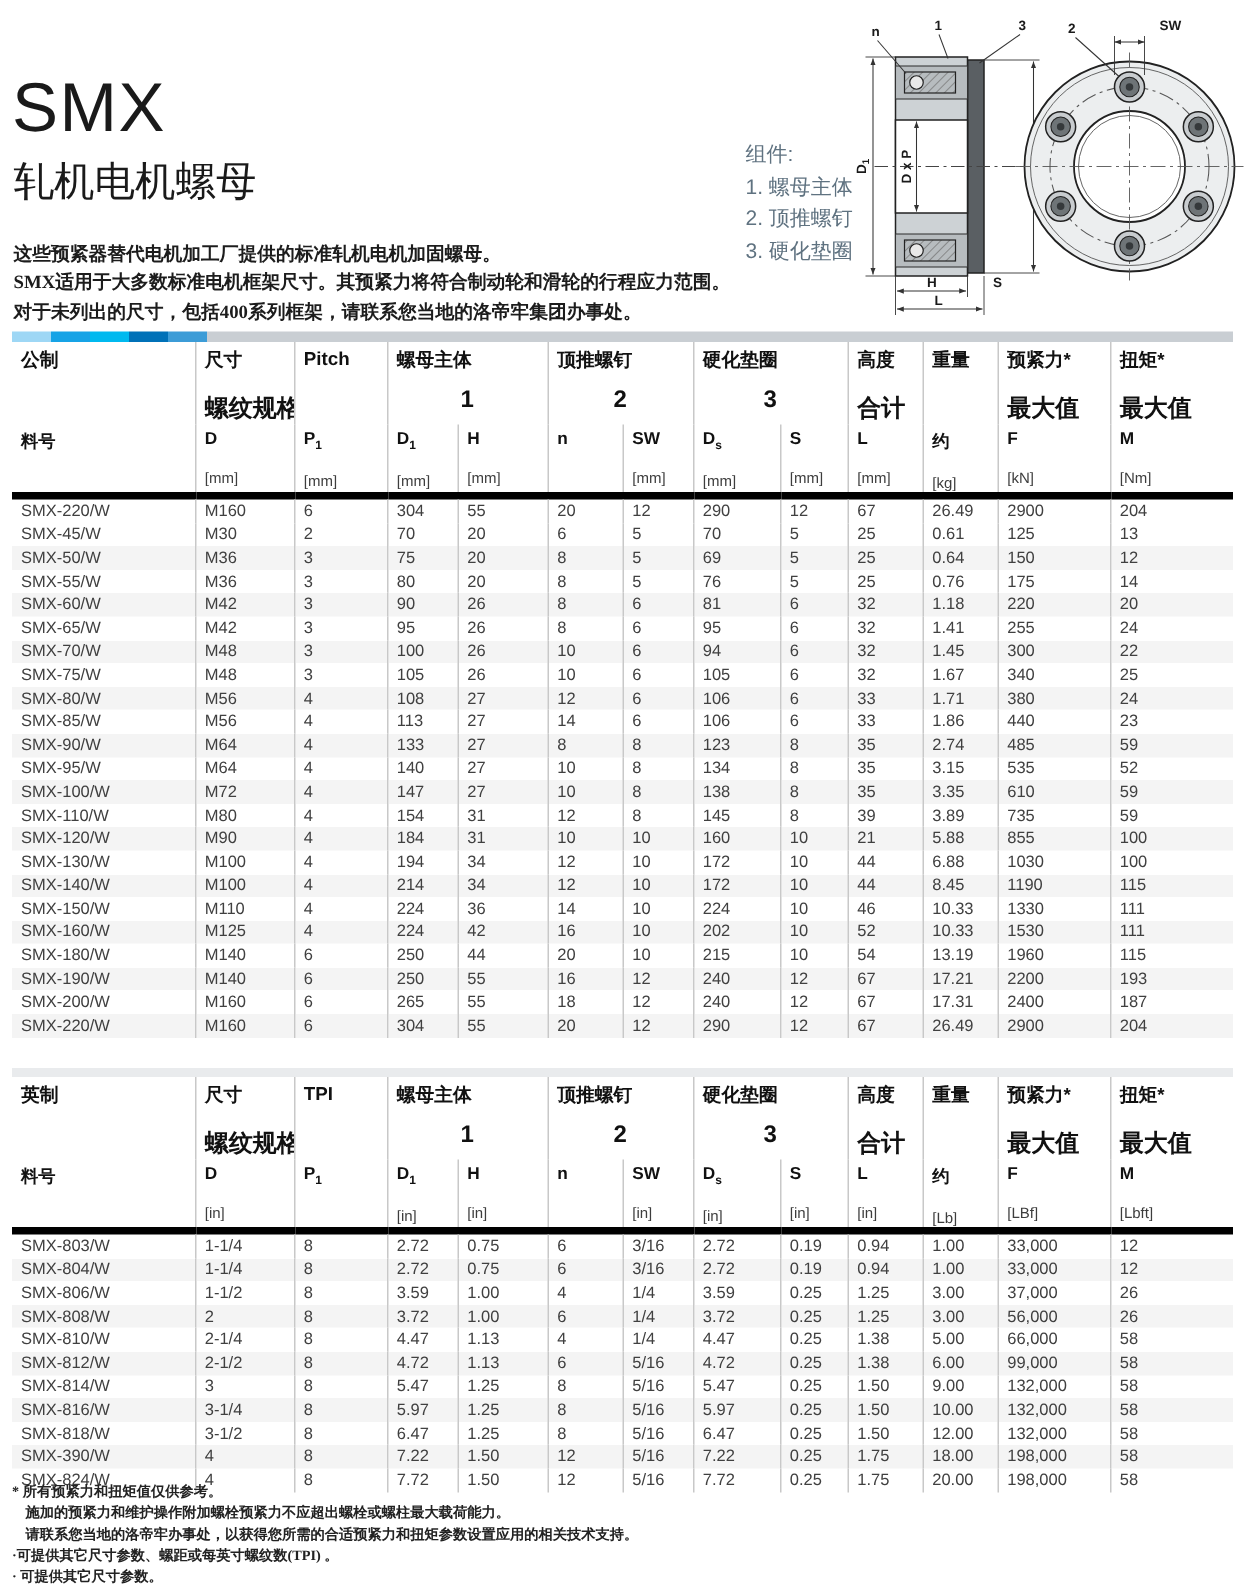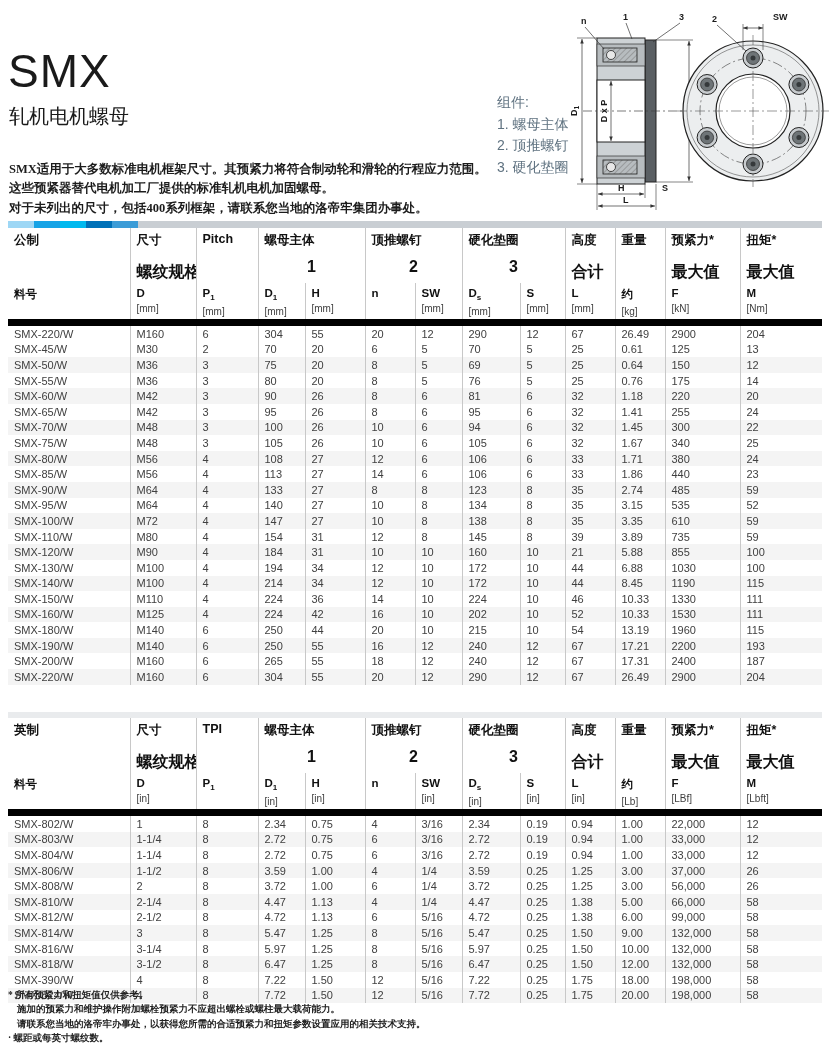--- a/index.html
+++ b/index.html
@@ -1,62 +1,62 @@
 <!DOCTYPE html>
 <html><head>
 <meta charset="utf-8">
 <style>
   html,body{margin:0;padding:0;background:#fff;}
   .page{position:relative;width:830px;height:1064px;background:#fff;overflow:hidden;
         font-family:"Liberation Sans", sans-serif;color:#1a1a1a;}
   .abs{position:absolute;}
   .page-title{left:8px;top:48px;font-size:46px;font-weight:200;letter-spacing:1px;line-height:1;}
-  .page-subtitle{left:9px;top:103px;font-size:20px;font-weight:400;}
+  .page-subtitle{left:9px;top:103px;font-size:27px;font-weight:400;}
   .desc{left:9px;top:160px;width:480px;font-family:"Liberation Serif", serif;
         font-size:12.5px;font-weight:600;line-height:1.55;color:#1c1c1c;}
   .legend{left:497px;top:92px;font-size:14px;line-height:1.55;color:#5f7280;}
   .diagram-svg{left:485px;top:8px;}
   svg text{font-family:"Liberation Sans", sans-serif;font-size:9px;font-weight:bold;fill:#1a1a1a;}
   .accent-bar{left:8px;top:221px;width:814px;height:7px;display:flex;}
   .accent-bar span{display:block;height:7px;}
   .accent-bar .seg{width:26px;}
   .accent-bar .rest{flex:1;}
   .bar-imperial{left:8px;top:712px;width:814px;height:6px;}
   .tbl-wrap{left:8px;}
   .tbl-metric{top:228px;}
   .tbl-imperial{top:718px;}
   table{border-collapse:collapse;table-layout:fixed;width:814px;}
   th,td{text-align:left;padding:0 0 0 6px;vertical-align:middle;overflow:hidden;white-space:nowrap;}
   thead th{vertical-align:top;padding-top:4px;font-size:12px;color:#111;}
   tr.h1 th{height:26px;font-size:12.5px;}
   tr.h2 th{height:20px;font-size:16px;}
   tr.h3 th{height:32px;font-size:11.5px;}
   tr.h3 th sub{font-size:8px;}
-  tr.h3 .unit{font-weight:400;font-size:10px;color:#3d3d3d;margin-top:4px;}
-  thead tr.h3 th{border-bottom:7px solid #000000;}
+  tr.h3 .unit{font-weight:400;font-size:10px;color:#3d3d3d;margin-top:15px;}
+  thead tr.h3 th{border-bottom:5px solid #000000;}
   .gnum{text-align:center;padding:0;}
   .bL{border-left:1px solid #c8c8c8;}
   tbody td{font-size:11px;height:15.6px;color:#404040;}
   #metric-table tbody tr:nth-child(2n+3){background:#f4f4f4;}
   #imperial-table tbody tr:nth-child(even){background:#f4f4f4;}
   .footnotes{left:8px;top:988px;font-family:"Liberation Serif", serif;font-size:9.5px;
              font-weight:600;line-height:1.5;color:#222;}
   .fn-indent{padding-left:9px;}
 </style>
 </head>
 <body>
 
 <div class="page">
 
   <div class="abs page-title">SMX</div>
   <div class="abs page-subtitle">轧机电机螺母</div>
 
   <div class="abs desc">
+    <div>这些预紧器替代电机加工厂提供的标准轧机电机加固螺母。</div>
     <div>SMX适用于大多数标准电机框架尺寸。其预紧力将符合制动轮和滑轮的行程应力范围。</div>
-    <div>这些预紧器替代电机加工厂提供的标准轧机电机加固螺母。</div>
     <div>对于未列出的尺寸，包括400系列框架，请联系您当地的洛帝牢集团办事处。</div>
   </div>
 
   <svg class="abs diagram-svg" width="345" height="205" viewBox="0 0 345 205">
     <defs>
       <pattern id="hatch" width="4" height="4" patternUnits="userSpaceOnUse" patternTransform="rotate(45)">
         <line x1="0" y1="0" x2="0" y2="4" stroke="#777" stroke-width="1"></line>
       </pattern>
       <marker id="arr" markerWidth="8" markerHeight="8" refX="6.5" refY="3" orient="auto-start-reverse">
         <path d="M0,0.5 L6.5,3 L0,5.5 z" fill="#333"></path>
@@ -633,35 +633,20 @@
             <th class="bL"><span>D</span><sub>s</sub><div class="unit">[in]</div></th>
             <th class="bL"><span>S</span><div class="unit">[in]</div></th>
             <th class="bL"><span>L</span><div class="unit">[in]</div></th>
             <th class="bL"><span>约</span><div class="unit">[Lb]</div></th>
             <th class="bL"><span>F</span><div class="unit">[LBf]</div></th>
             <th class="bL"><span>M</span><div class="unit">[Lbft]</div></th>
           </tr>
       </thead>
       <tbody>
           <tr>
-            <td>SMX-802/W</td>
-            <td class="bL">1</td>
-            <td class="bL">8</td>
-            <td class="bL">2.34</td>
-            <td class="bL">0.75</td>
-            <td class="bL">4</td>
-            <td class="bL">3/16</td>
-            <td class="bL">2.34</td>
-            <td class="bL">0.19</td>
-            <td class="bL">0.94</td>
-            <td class="bL">1.00</td>
-            <td class="bL">22,000</td>
-            <td class="bL">12</td>
-          </tr>
-          <tr>
             <td>SMX-803/W</td>
             <td class="bL">1-1/4</td>
             <td class="bL">8</td>
             <td class="bL">2.72</td>
             <td class="bL">0.75</td>
             <td class="bL">6</td>
             <td class="bL">3/16</td>
             <td class="bL">2.72</td>
             <td class="bL">0.19</td>
             <td class="bL">0.94</td>
@@ -820,16 +805,17 @@
             <td class="bL">58</td>
           </tr>
         </tbody>
     </table>
   </div>
 
   <div class="abs footnotes">
     <div>* 所有预紧力和扭矩值仅供参考。</div>
     <div class="fn-indent">施加的预紧力和维护操作附加螺栓预紧力不应超出螺栓或螺柱最大载荷能力。</div>
     <div class="fn-indent">请联系您当地的洛帝牢办事处，以获得您所需的合适预紧力和扭矩参数设置应用的相关技术支持。</div>
-    <div>· 螺距或每英寸螺纹数。</div>
+    <div>·可提供其它尺寸参数、螺距或每英寸螺纹数(TPI) 。</div>
+    <div>· 可提供其它尺寸参数。</div>
   </div>
 
 </div>
 
 </body></html>

